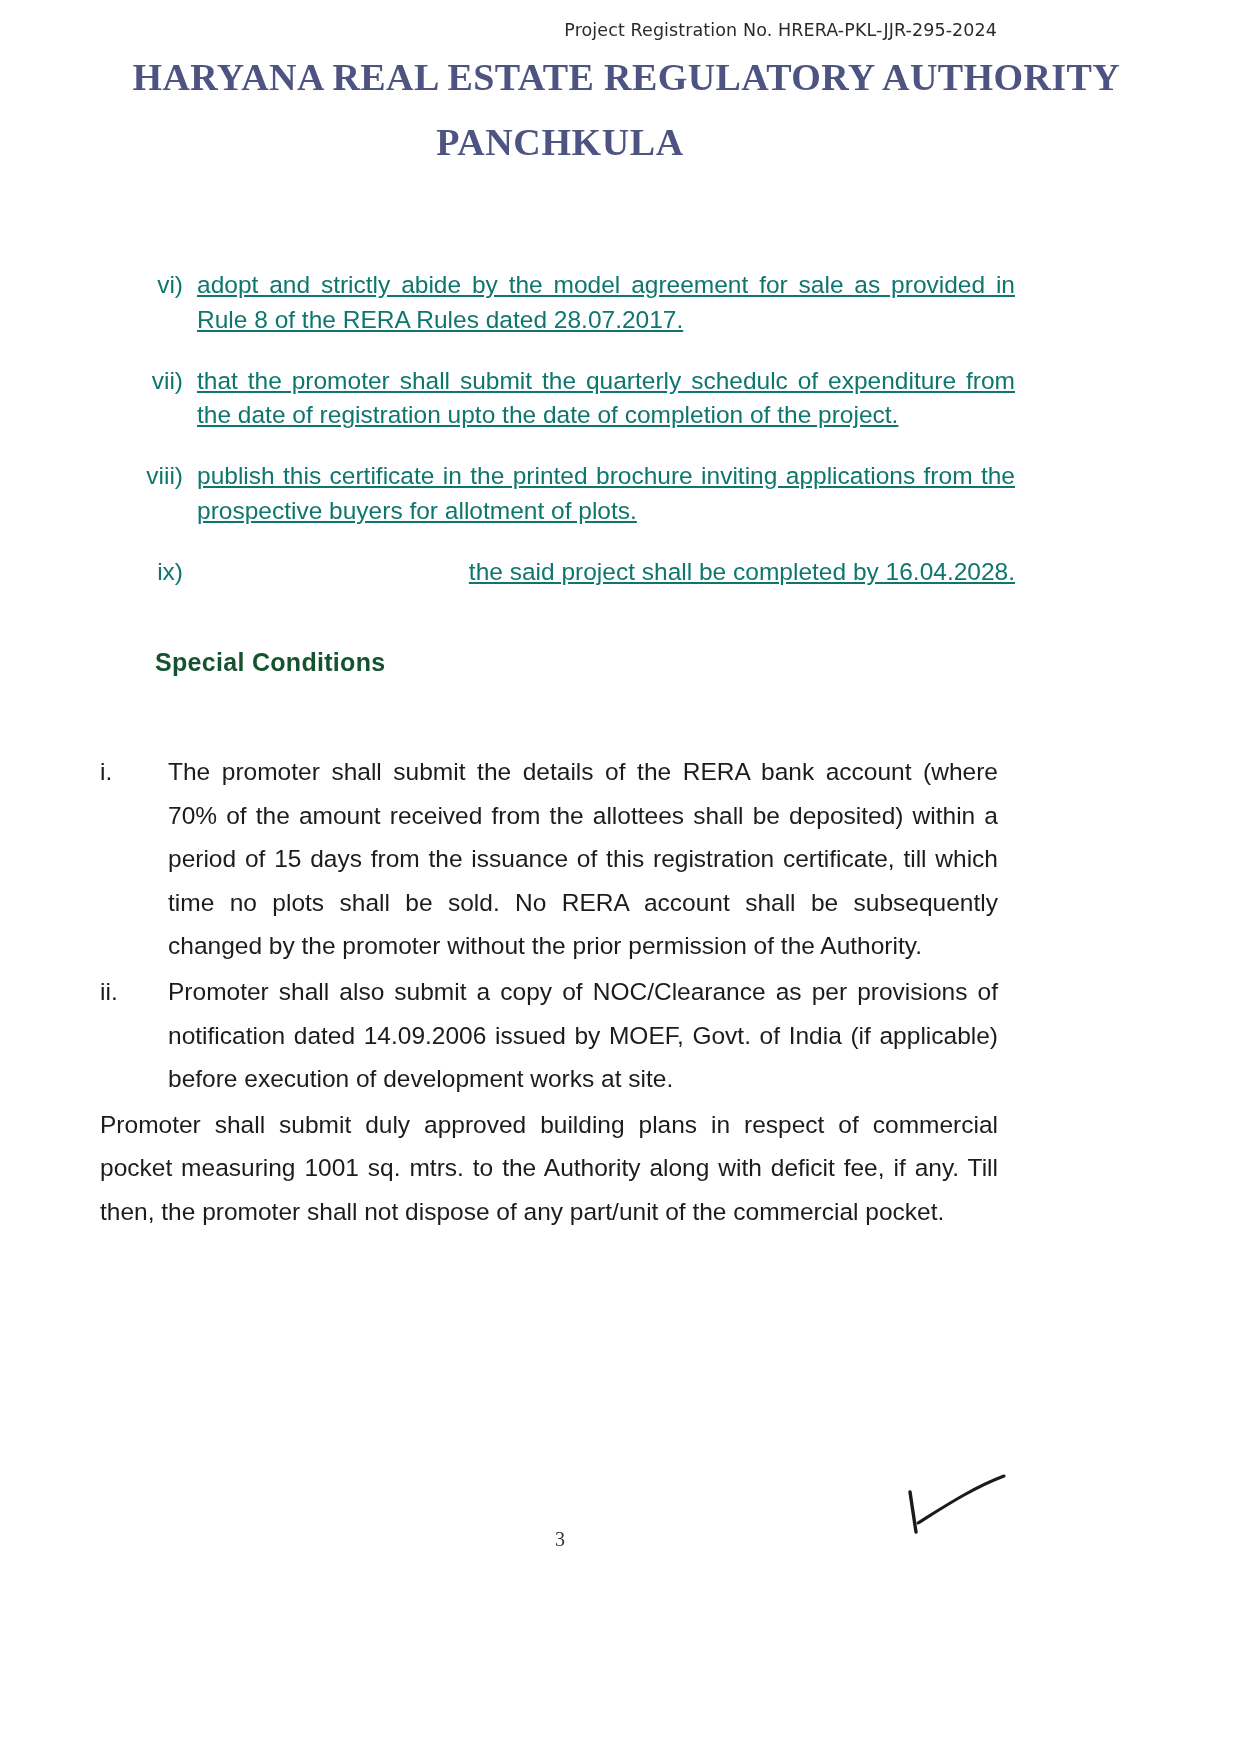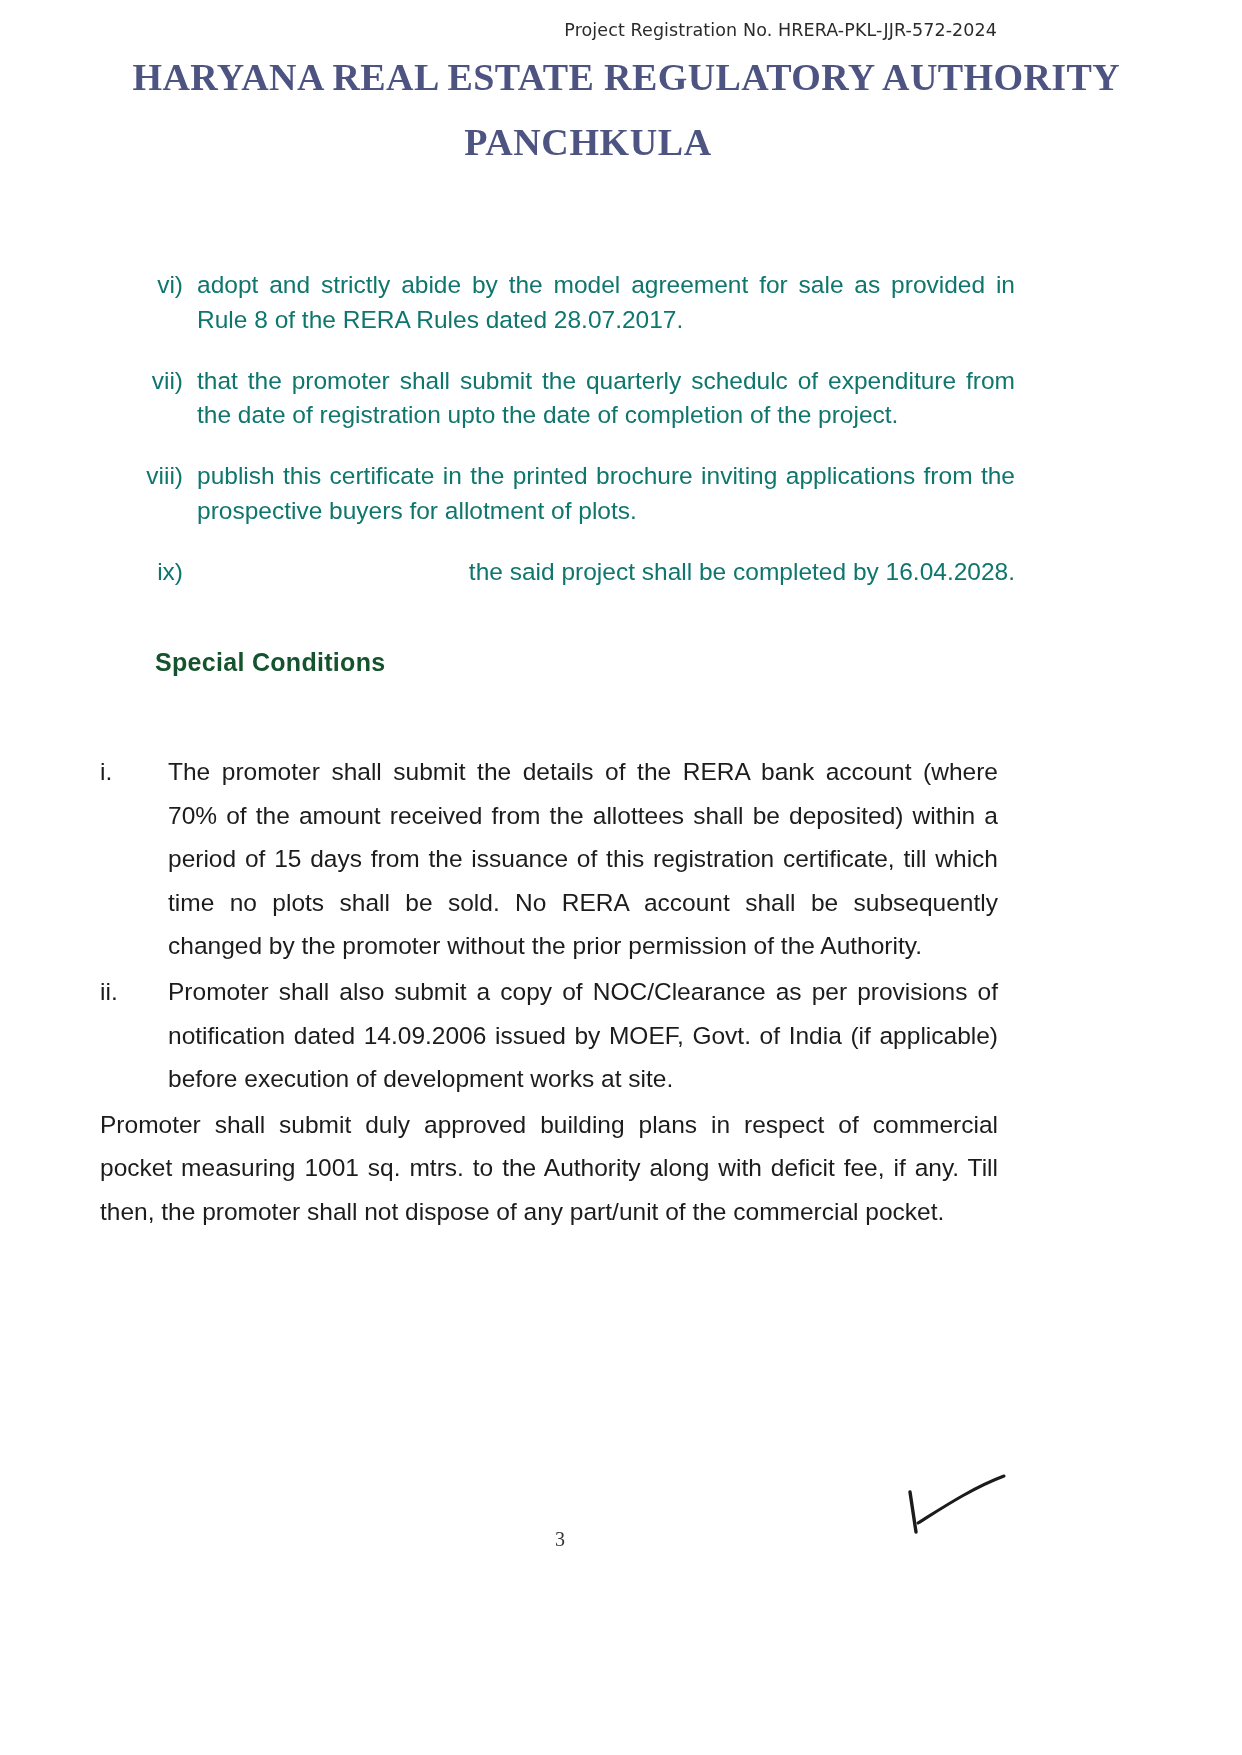--- a/index.html
+++ b/index.html
@@ -45,21 +45,20 @@
     position: absolute;
     top: 120px;
     left: 0;
     width: 1120px;
     text-align: center;
     font-family: "Liberation Serif", serif;
     font-weight: bold;
     font-size: 38px;
     letter-spacing: 0.6px;
     color: #4e5482;
-    padding-left: 28px;
   }
 
   
   .roman-list {
     position: absolute;
     top: 268px;
     left: 135px;
     width: 880px;
   }
   .roman-item {
@@ -73,20 +72,21 @@
     width: 62px;
     flex: 0 0 62px;
     text-align: right;
     padding-right: 14px;
     box-sizing: border-box;
   }
   .roman-text {
     flex: 1;
     text-align: justify;
     text-justify: inter-word;
+    text-decoration: underline;
   }
   .roman-text.no-justify { text-align: right; }
 
   
   .special-heading {
     position: absolute;
     top: 648px;
     left: 155px;
     font-size: 25px;
     font-weight: bold;
@@ -136,21 +136,21 @@
     left: 900px;
     width: 130px;
     height: 90px;
   }
 </style>
 </head>
 <body>
 
 <div class="page">
 
-  <div class="reg-no">Project Registration No. HRERA-PKL-JJR-572-2024</div>
+  <div class="reg-no">Project Registration No. HRERA-PKL-JJR-295-2024</div>
 
   <div class="auth-title">HARYANA REAL ESTATE REGULATORY AUTHORITY</div>
 
   <div class="auth-city">PANCHKULA</div>
 
   <div class="roman-list">
 
     <div class="roman-item">
       <span class="roman-marker">vi)</span>
       <span class="roman-text">adopt and strictly abide by the model agreement for sale as provided in Rule 8 of the RERA Rules dated 28.07.2017.</span>

